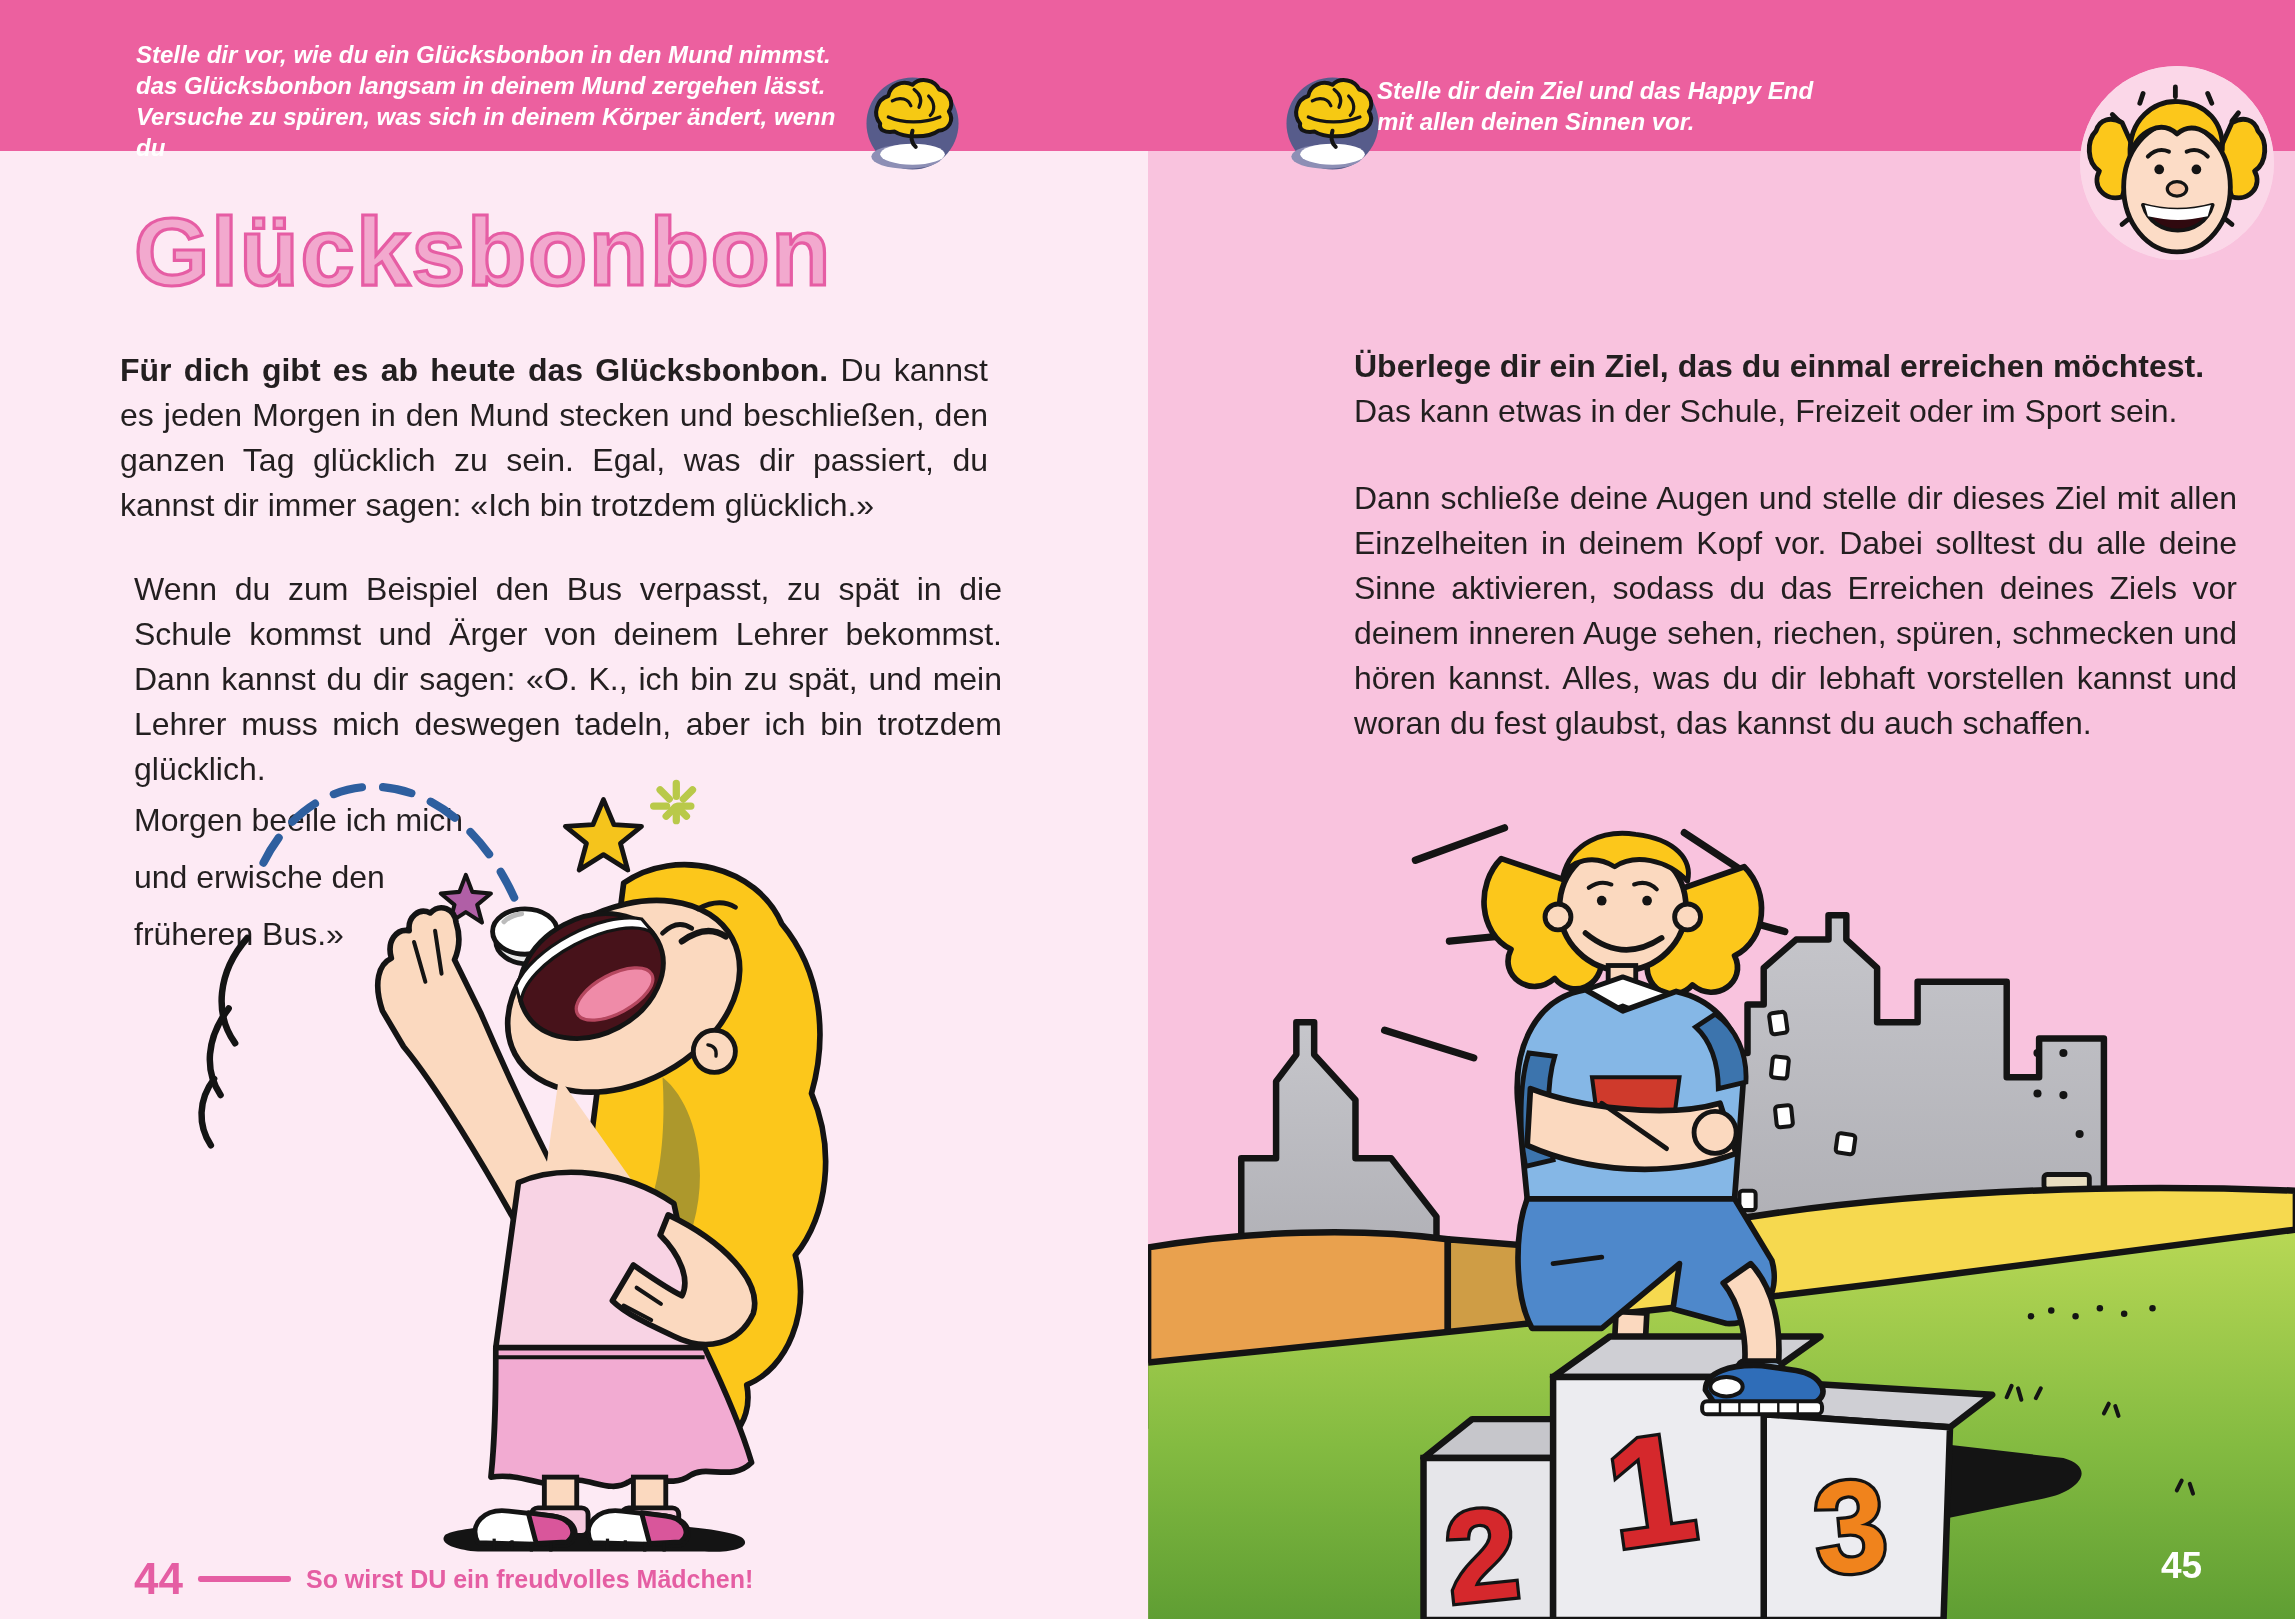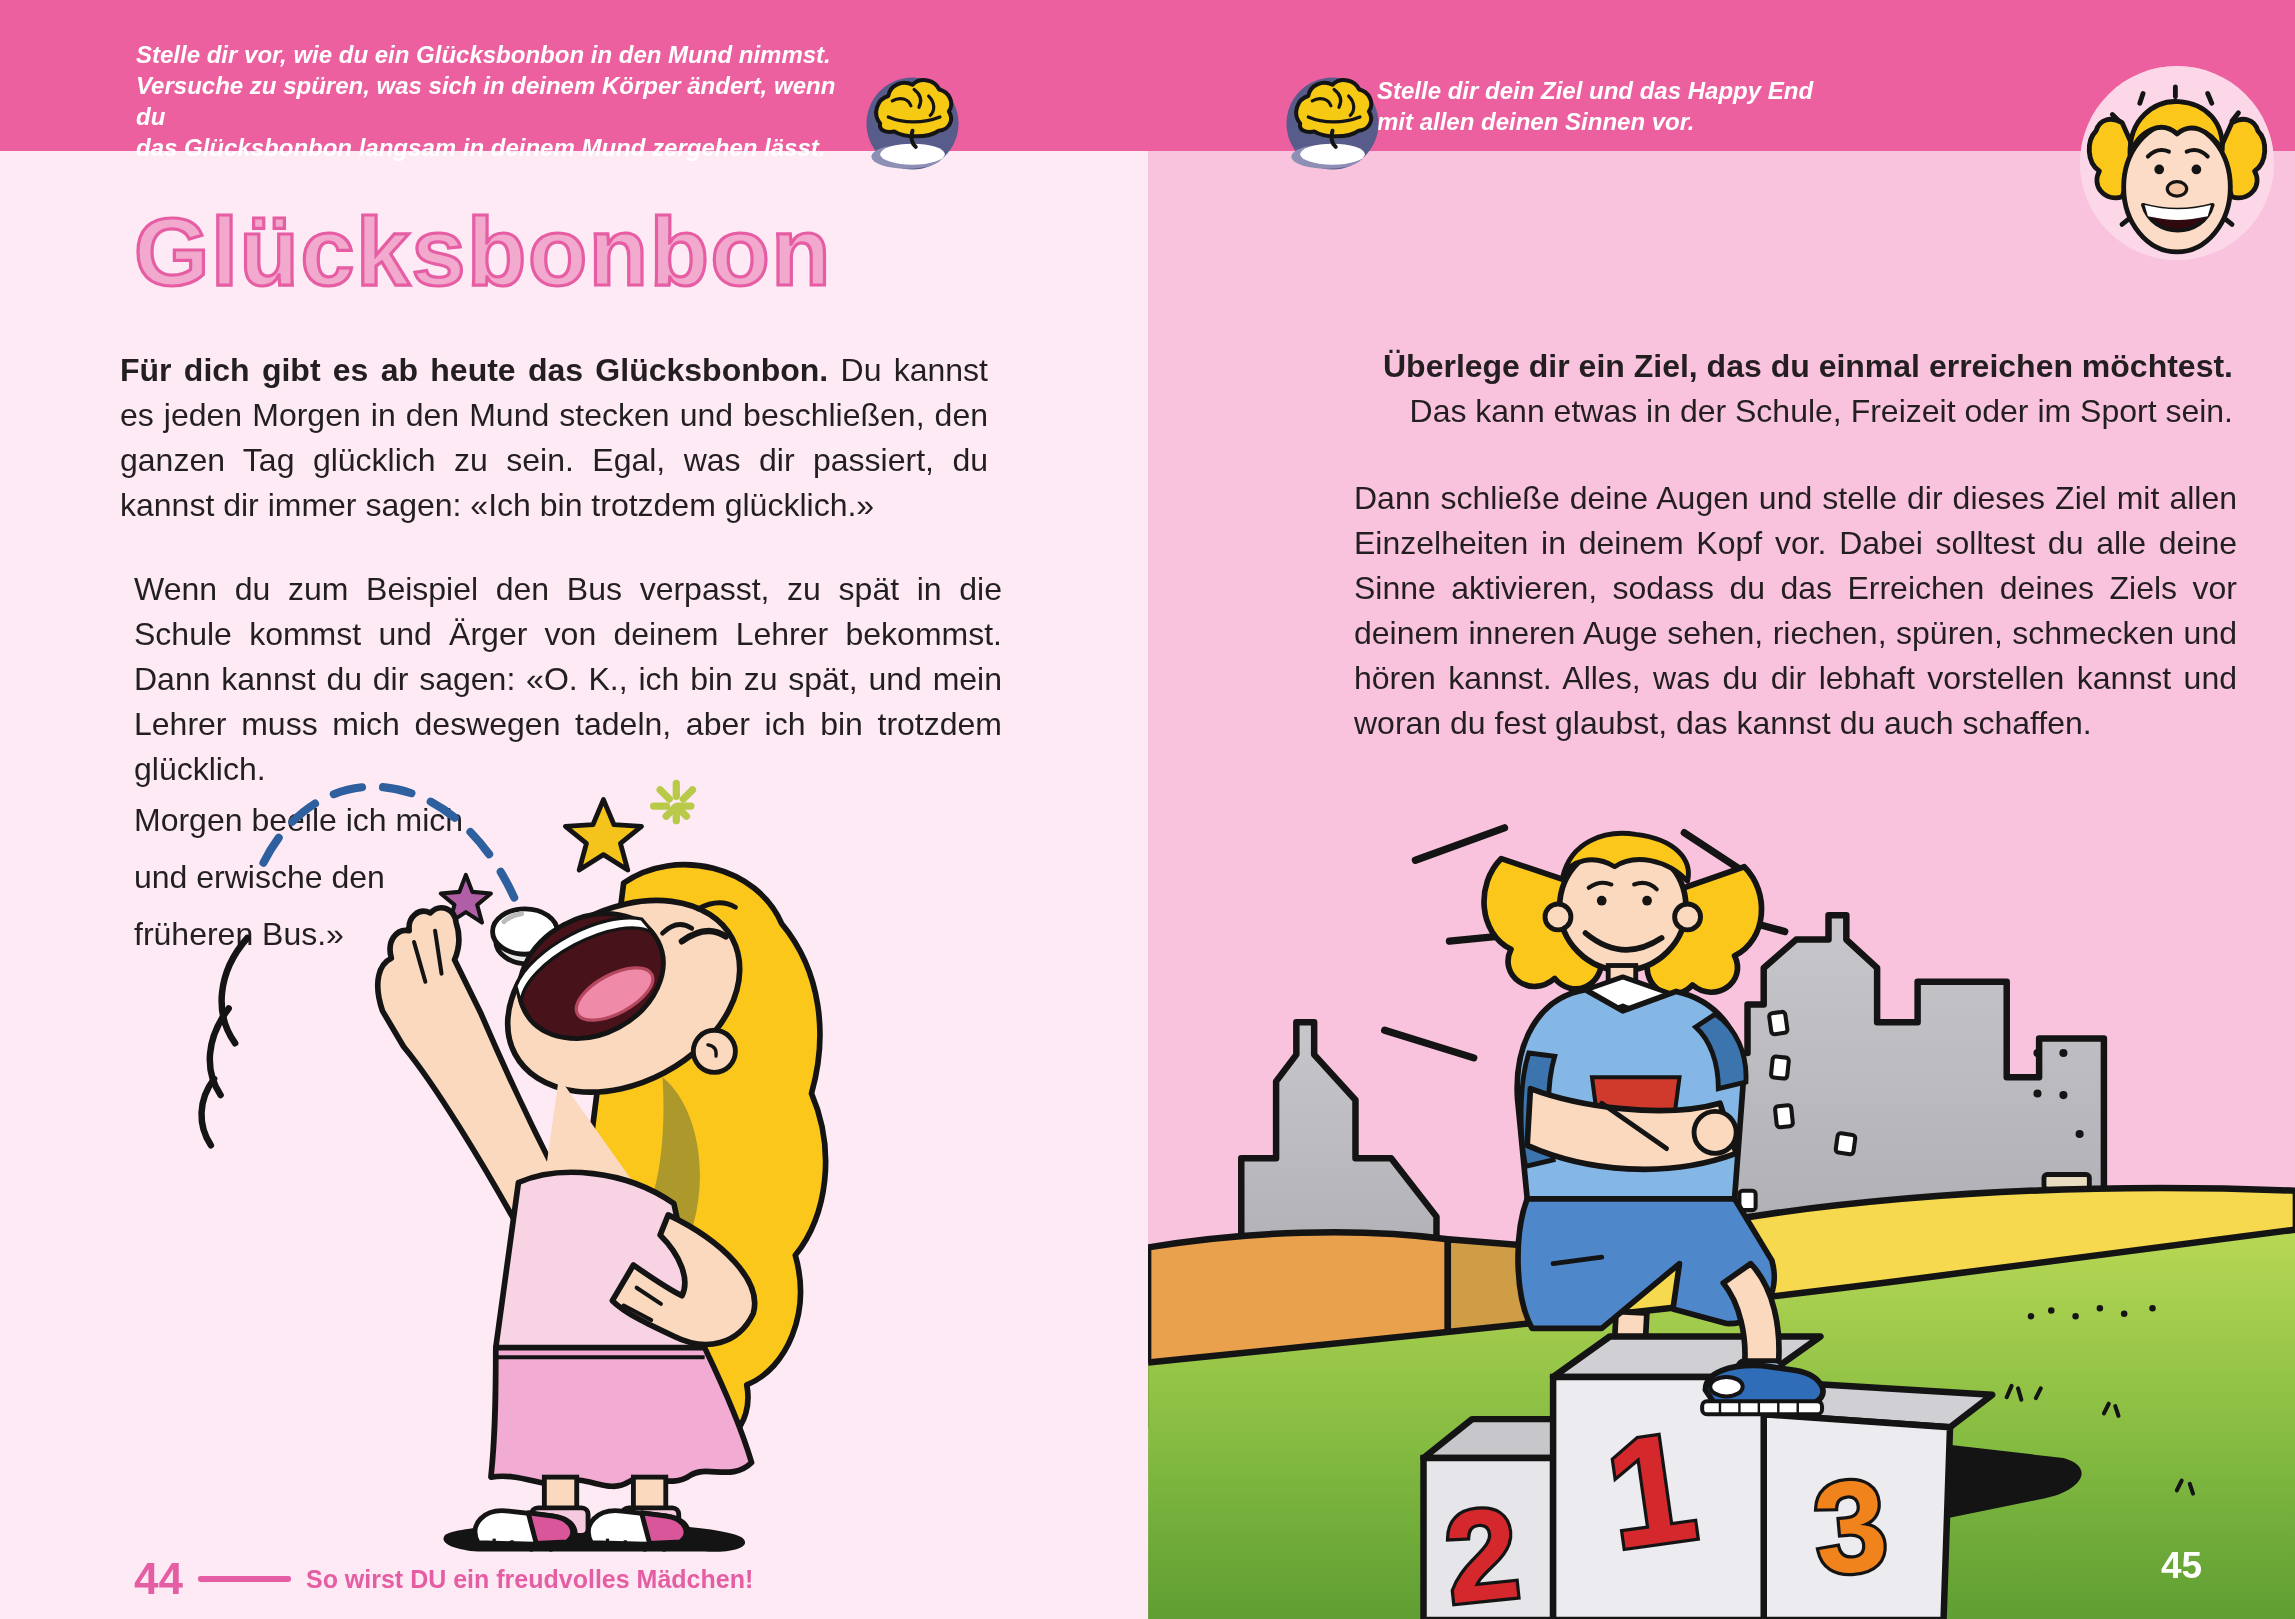--- a/index.html
+++ b/index.html
@@ -17,21 +17,21 @@
   .tip-left{left:136px;top:39px;width:705px;text-align:left}
   .tip-right{left:1377px;top:75px;width:664px;text-align:left}
   .big-title{font-weight:bold;font-size:97px;letter-spacing:1.6px;color:var(--title-fill);
     -webkit-text-stroke:3.2px var(--title-stroke)}
   .title-left{left:134px;top:196px}
   .title-right{left:1354px;top:196px}
   .body-text{font-size:32px;line-height:45px;color:var(--ink);text-align:justify}
   .para1-left{left:120px;top:348px;width:868px}
   .para2-left{left:134px;top:567px;width:868px}
   .short-line{display:block;text-align:left;line-height:57px}
-  .para1-right{left:1354px;top:344px;width:879px;text-align:right}
+  .para1-right{left:1354px;top:344px;width:879px;text-align:left}
   .para2-right{left:1354px;top:476px;width:883px}
   .lead{font-weight:bold}
   .footer-left{left:134px;top:1554px;display:flex;align-items:center;gap:15px}
   .footer-num{color:var(--footer-pink);font-weight:bold;font-size:44px}
   .footer-dash{width:93px;height:5.7px;background:var(--footer-pink);border-radius:2.4px}
   .footer-caption{color:var(--footer-pink);font-weight:bold;font-size:25px}
   .page-num-right{left:2161px;top:1545px;color:#fff;font-weight:bold;font-size:37px}
   .badge{left:2080px;top:66px;width:194px;height:194px;border-radius:50%;overflow:hidden;background:#fbd7e8}
   svg{display:block}
 </style>
@@ -39,22 +39,22 @@
 <body>
 
 <div class="spread">
 
   <div class="abs page-left-bg"></div>
   <div class="abs page-right-bg"></div>
   <div class="abs header-bar"></div>
 
   <div class="abs tip tip-left">
     <div>Stelle dir vor, wie du ein Glücksbonbon in den Mund nimmst.</div>
+    <div>das Glücksbonbon langsam in deinem Mund zergehen lässt.</div>
     <div>Versuche zu spüren, was sich in deinem Körper ändert, wenn du</div>
-    <div>das Glücksbonbon langsam in deinem Mund zergehen lässt.</div>
   </div>
   <div class="abs tip tip-right">
     <div>Stelle dir dein Ziel und das Happy End</div>
     <div>mit allen deinen Sinnen vor.</div>
   </div>
 
   <div class="abs" style="left:860px;top:71px">
     <svg width="105" height="105" viewBox="0 0 130 130">
       <circle cx="65" cy="65" r="57" fill="#575c8b"></circle>
       <ellipse cx="58" cy="106" rx="44" ry="15" fill="#8d8fb5"></ellipse>

